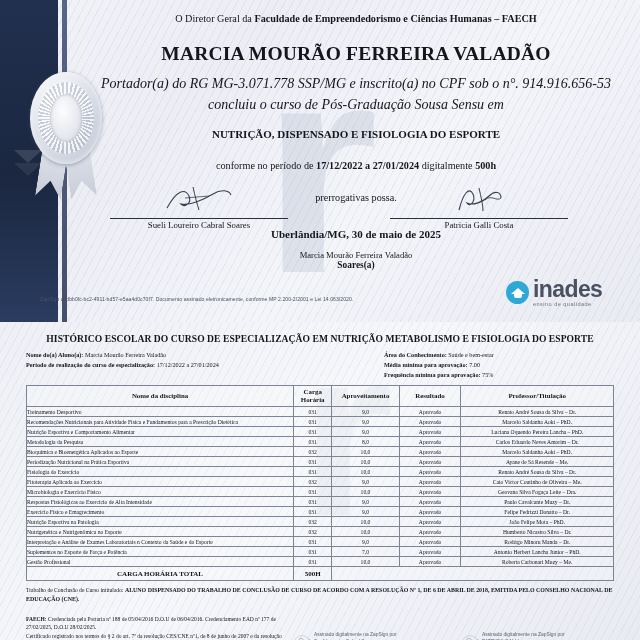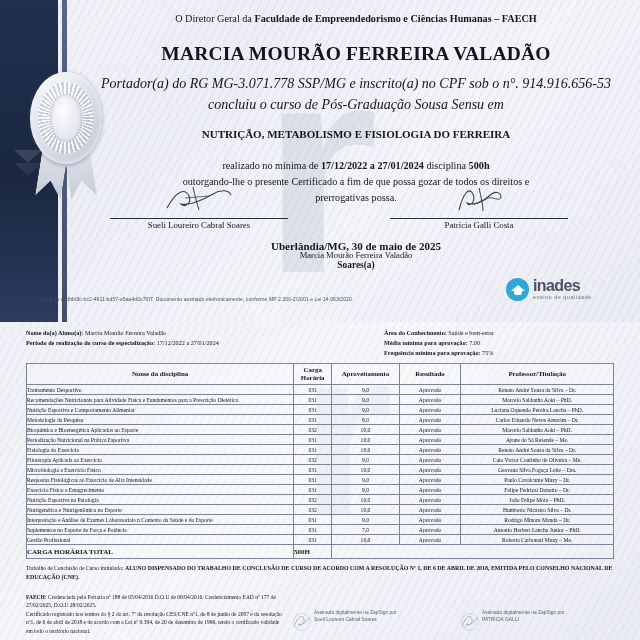--- a/index.html
+++ b/index.html
@@ -89,21 +89,21 @@
   .l-name{
     font-size:19.5px;font-weight:700;letter-spacing:.2px;
     margin-top:17px;
   }
   .l-doc{
     font-style:italic;font-size:14px;margin-top:8px;line-height:1.5;
   }
   .l-course{font-size:11px;font-weight:700;margin-top:13px;}
   .l-period{font-size:10.2px;margin-top:18px;line-height:1.55;}
   .l-period b{font-weight:700;}
-  .l-city{font-size:11px;font-weight:700;margin-top:34px;}
+  .l-city{font-size:11px;font-weight:700;margin-top:22px;}
 
   .sig-row{position:absolute;left:96px;top:218px;width:520px;height:50px;}
   .sig{position:absolute;width:190px;text-align:center;}
   .sig.left{left:8px;}
   .sig.right{left:288px;}
   .sig .rule{border-top:1px solid #2a2f3c;margin:0 6px;}
   .sig .nm{font-size:8.8px;margin-top:1px;}
   .sig .ro{font-size:9.4px;font-weight:700;}
   .sig .scribble{
     position:absolute;left:50%;transform:translateX(-50%);
@@ -135,21 +135,21 @@
     border-right:7px solid transparent;border-bottom:6px solid #fff;
     margin-top:-3px;position:relative;
   }
   .inades .cap:after{
     content:"";position:absolute;left:-4px;top:6px;width:8px;height:4px;
     background:#fff;border-radius:0 0 2px 2px;
   }
   .inades .wordmark{line-height:1;}
   .inades .w1{
     font-family:"Liberation Sans",sans-serif;font-weight:700;
-    font-size:16px;color:#4a5160;letter-spacing:-.6px;
+    font-size:23px;color:#4a5160;letter-spacing:-.6px;
   }
   .inades .w2{
     font-family:"Liberation Sans",sans-serif;
     font-size:5.6px;color:#6d7585;letter-spacing:.45px;margin-top:1px;
   }
 
   
   .hist{
     position:relative;width:640px;height:318px;
     background:linear-gradient(135deg,#eef0f5 0%,#f6f7fa 45%,#e9ebf2 100%);
@@ -187,21 +187,21 @@
   }
   table.grades th{
     font-size:6.9px;font-weight:700;text-align:center;
     padding:2px 0;line-height:1.15;
   }
   table.grades td{font-size:5.6px;padding:1px 0 0 0;height:8px;}
   td.disc{text-align:left;padding-left:3px;}
   td.ch,td.ap,td.rs{text-align:center;}
   td.prof{text-align:center;}
   tr.total td{
-    font-size:7px;font-weight:700;height:11px;padding:1px 0;margin-top:18px;
+    font-size:7px;font-weight:700;text-align:center;height:11px;padding:1px 0;margin-top:18px;
   }
   col.c-disc{width:45.5%;}
   col.c-ch{width:6.5%;}
   col.c-ap{width:11.5%;}
   col.c-rs{width:10.5%;}
   col.c-prof{width:26%;}
 
   .tcc{font-size:5.6px;margin-top:5px;line-height:1.5;}
   .tcc b{font-weight:700;font-size:5.9px;}
 
@@ -244,25 +244,25 @@
         <span>O Diretor Geral da </span><b>Faculdade de Empreendedorismo e Ciências Humanas – FAECH</b><br>
       </div>
 
       <div class="l-name">MARCIA MOURÃO FERREIRA VALADÃO</div>
 
       <div class="l-doc">
         <span>Portador(a) do RG MG-3.071.778 SSP/MG e inscrito(a) no CPF sob o n°. 914.916.656-53</span><br>
         <span>concluiu o curso de Pós-Graduação Sousa Sensu em</span>
       </div>
 
-      <div class="l-course">NUTRIÇÃO, METABOLISMO E FISIOLOGIA DO FERREIRA</div>
+      <div class="l-course">NUTRIÇÃO, DISPENSADO E FISIOLOGIA DO ESPORTE</div>
 
       <div class="l-period">
-        <span>realizado no mínima de </span><b>17/12/2022 a 27/01/2024</b><span> disciplina </span><b>500h</b><br>
-        <span>outorgando-lhe o presente Certificado a fim de que possa gozar de todos os direitos e</span><br>
+        <span>conforme no período de </span><b>17/12/2022 a 27/01/2024</b><span> digitalmente </span><b>500h</b><br>
+        <br>
         <span>prerrogativas possa.</span>
       </div>
 
       <div class="l-city">Uberlândia/MG, 30 de maio de 2025</div>
     </div>
 
     <div class="sig-row">
       <div class="sig left">
         <svg class="scribble" viewBox="0 0 80 30">
           <path d="M8 24 C18 6,26 4,30 12 C33 19,26 24,22 20 C30 22,44 16,54 10 C62 5,70 6,72 11" fill="none" stroke="#3a3f52" stroke-width="1.1"></path>
@@ -300,20 +300,21 @@
         <div class="w2">ensino de qualidade</div>
       </div>
     </div>
   </div>
 
   <div class="hist">
     <div class="hist-wm">r</div>
     <div class="hist-hatch"></div>
 
     <div class="hist-inner">
+      <div class="hist-title">HISTÓRICO ESCOLAR DO CURSO DE ESPECIALIZAÇÃO EM NUTRIÇÃO METABOLISMO E FISIOLOGIA DO ESPORTE</div>
 
       <div class="meta">
         <div class="meta-l">
             <div><b>Nome do(a) Aluno(a): </b><span>Marcia Mourão Ferreira Valadão</span></div>
             <div><b>Período de realização do curso de especialização: </b><span>17/12/2022 a 27/01/2024</span></div>
           </div>
         <div class="meta-r">
             <div><b>Área do Conhecimento: </b><span>Saúde e bem-estar</span></div>
             <div><b>Média mínima para aprovação: </b><span>7.00</span></div>
             <div><b>Frequência mínima para aprovação: </b><span>75%</span></div>

